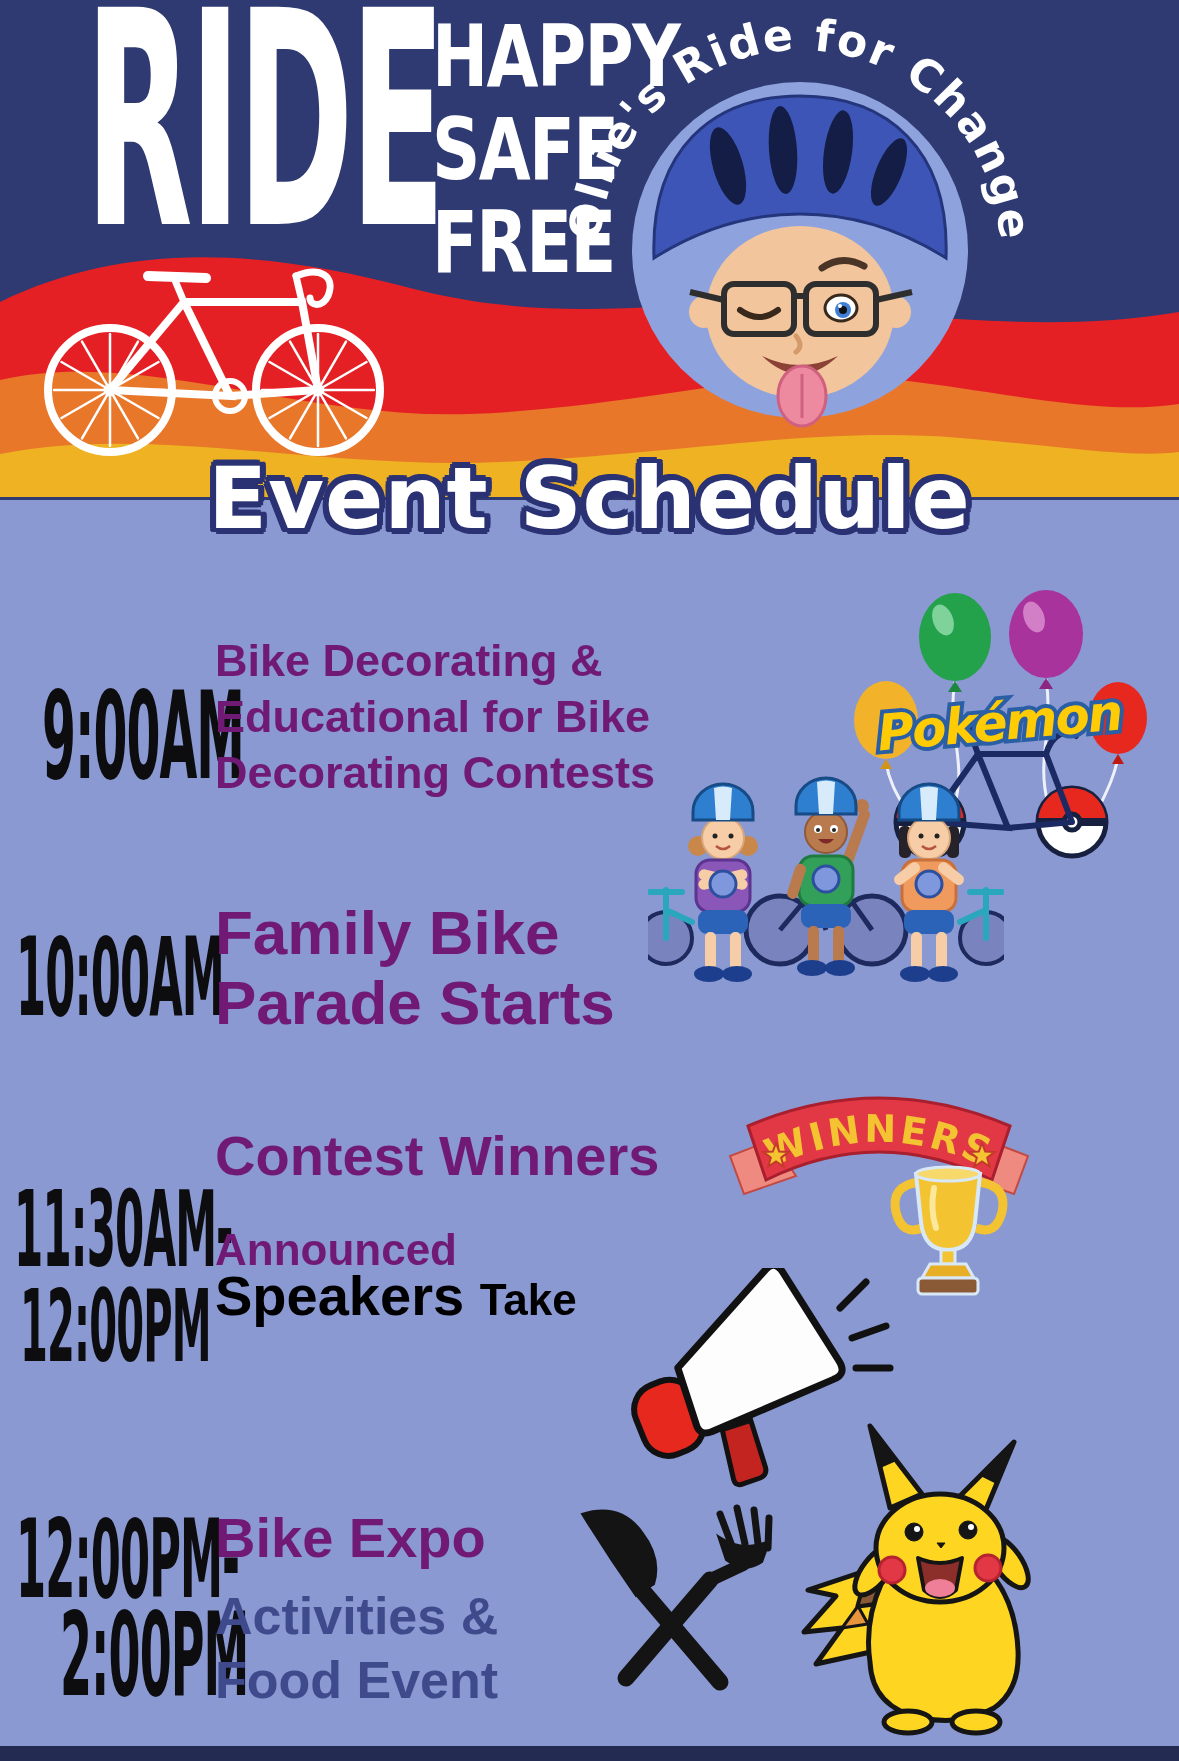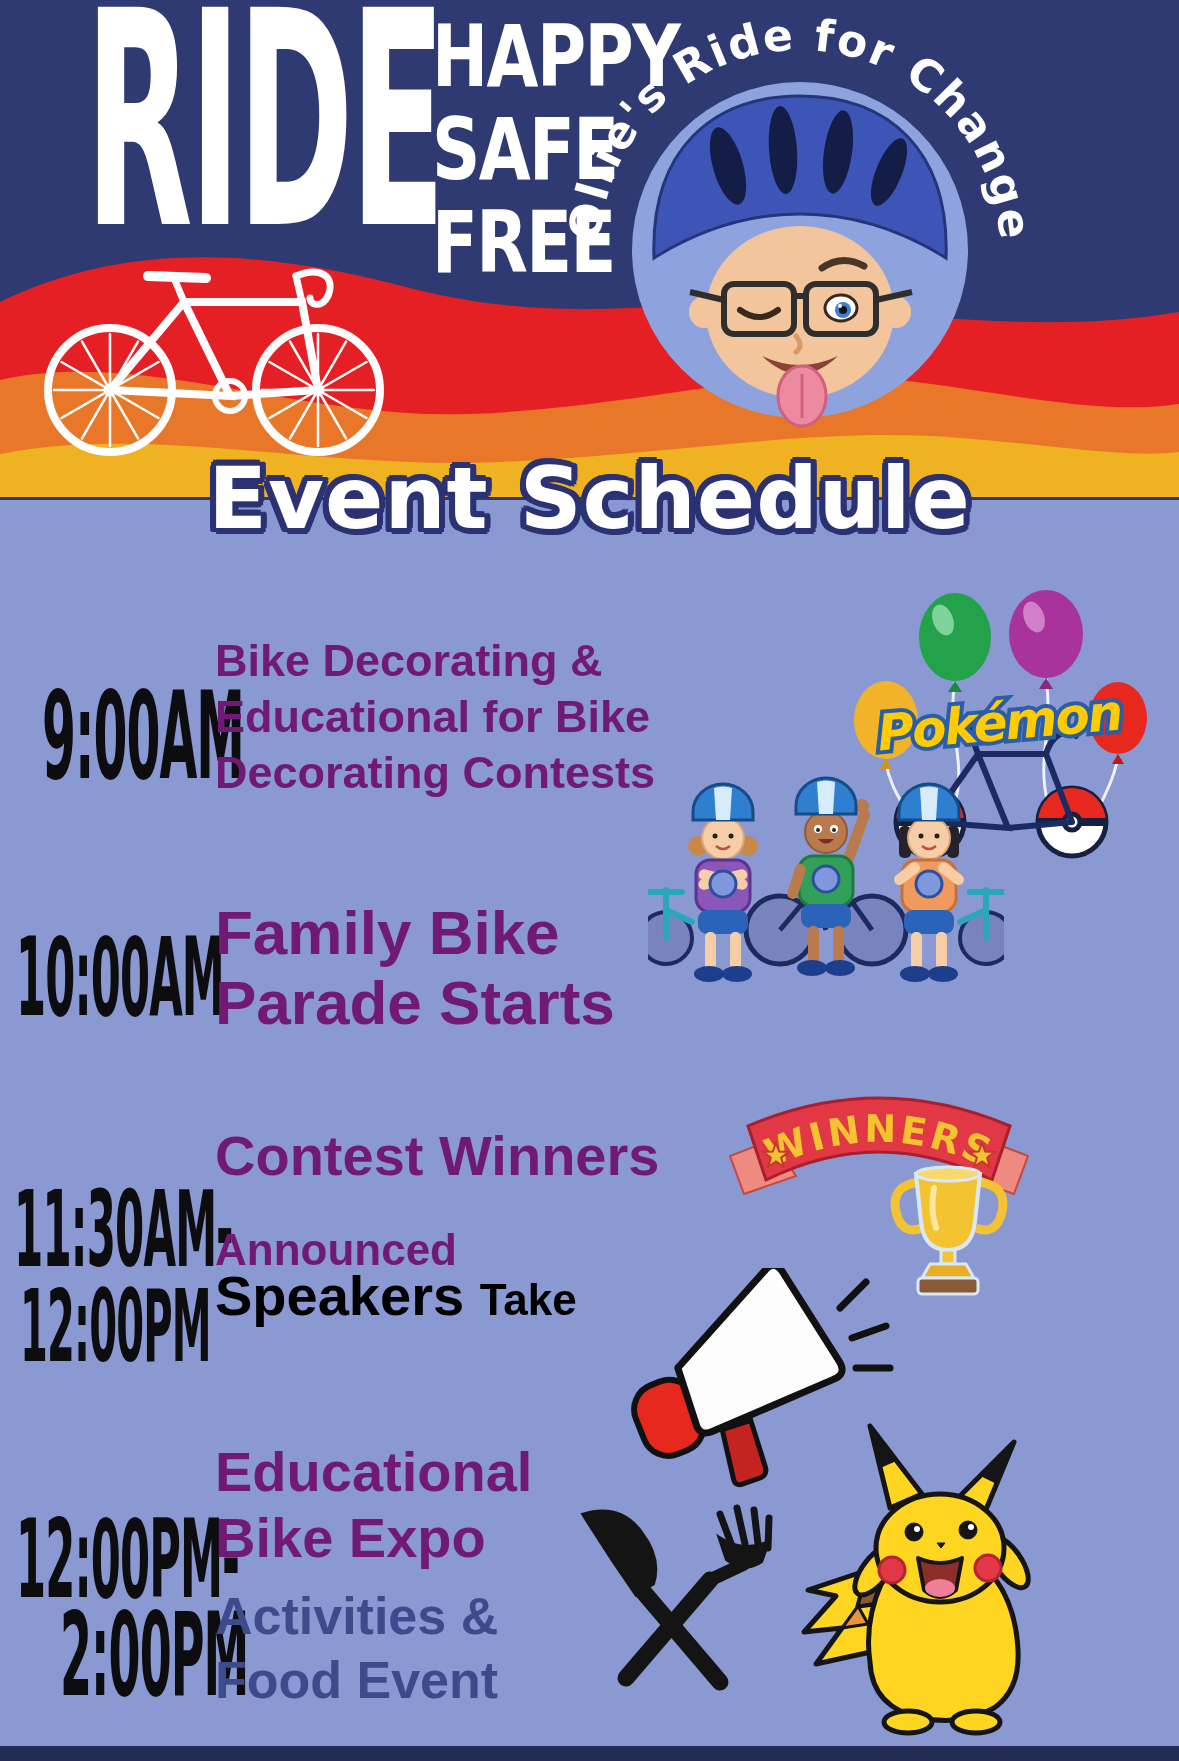--- a/index.html
+++ b/index.html
@@ -131,21 +131,20 @@
   <div class="line f45" style="top:694px">Educational for Bike</div>
   <div class="line f45" style="top:750px">Decorating Contests</div>
 
   <div class="line f58" style="top:902px">Family Bike</div>
   <div class="line f58" style="top:972px">Parade Starts</div>
 
   <div class="line f56" style="top:1128px">Contest Winners</div>
   <div class="line f44" style="top:1196px">Announced</div>
   <div class="line f56 indigo" style="top:1268px"><span>Speakers</span> <span class="sm">Take</span></div>
 
-  <div class="line f56" style="top:1444px">Educational</div>
   <div class="line f56" style="top:1510px">Bike Expo</div>
   <div class="line f52 blue" style="top:1590px">Activities &amp;</div>
   <div class="line f52 blue" style="top:1654px">Food Event</div>
 
   <svg class="stk" style="left:850px;top:582px;width:300px;height:292px" viewBox="0 0 300 292" xmlns="http://www.w3.org/2000/svg" xmlns:xlink="http://www.w3.org/1999/xlink">
     <g stroke="#eef1fa" stroke-width="3" fill="none">
       <path d="M105,100 C96,150 118,178 104,225"></path>
         <path d="M196,97 C204,150 186,176 198,222"></path>
       <path d="M36,180 C40,208 56,224 66,248"></path>
         <path d="M268,176 C262,204 250,220 240,246"></path>

